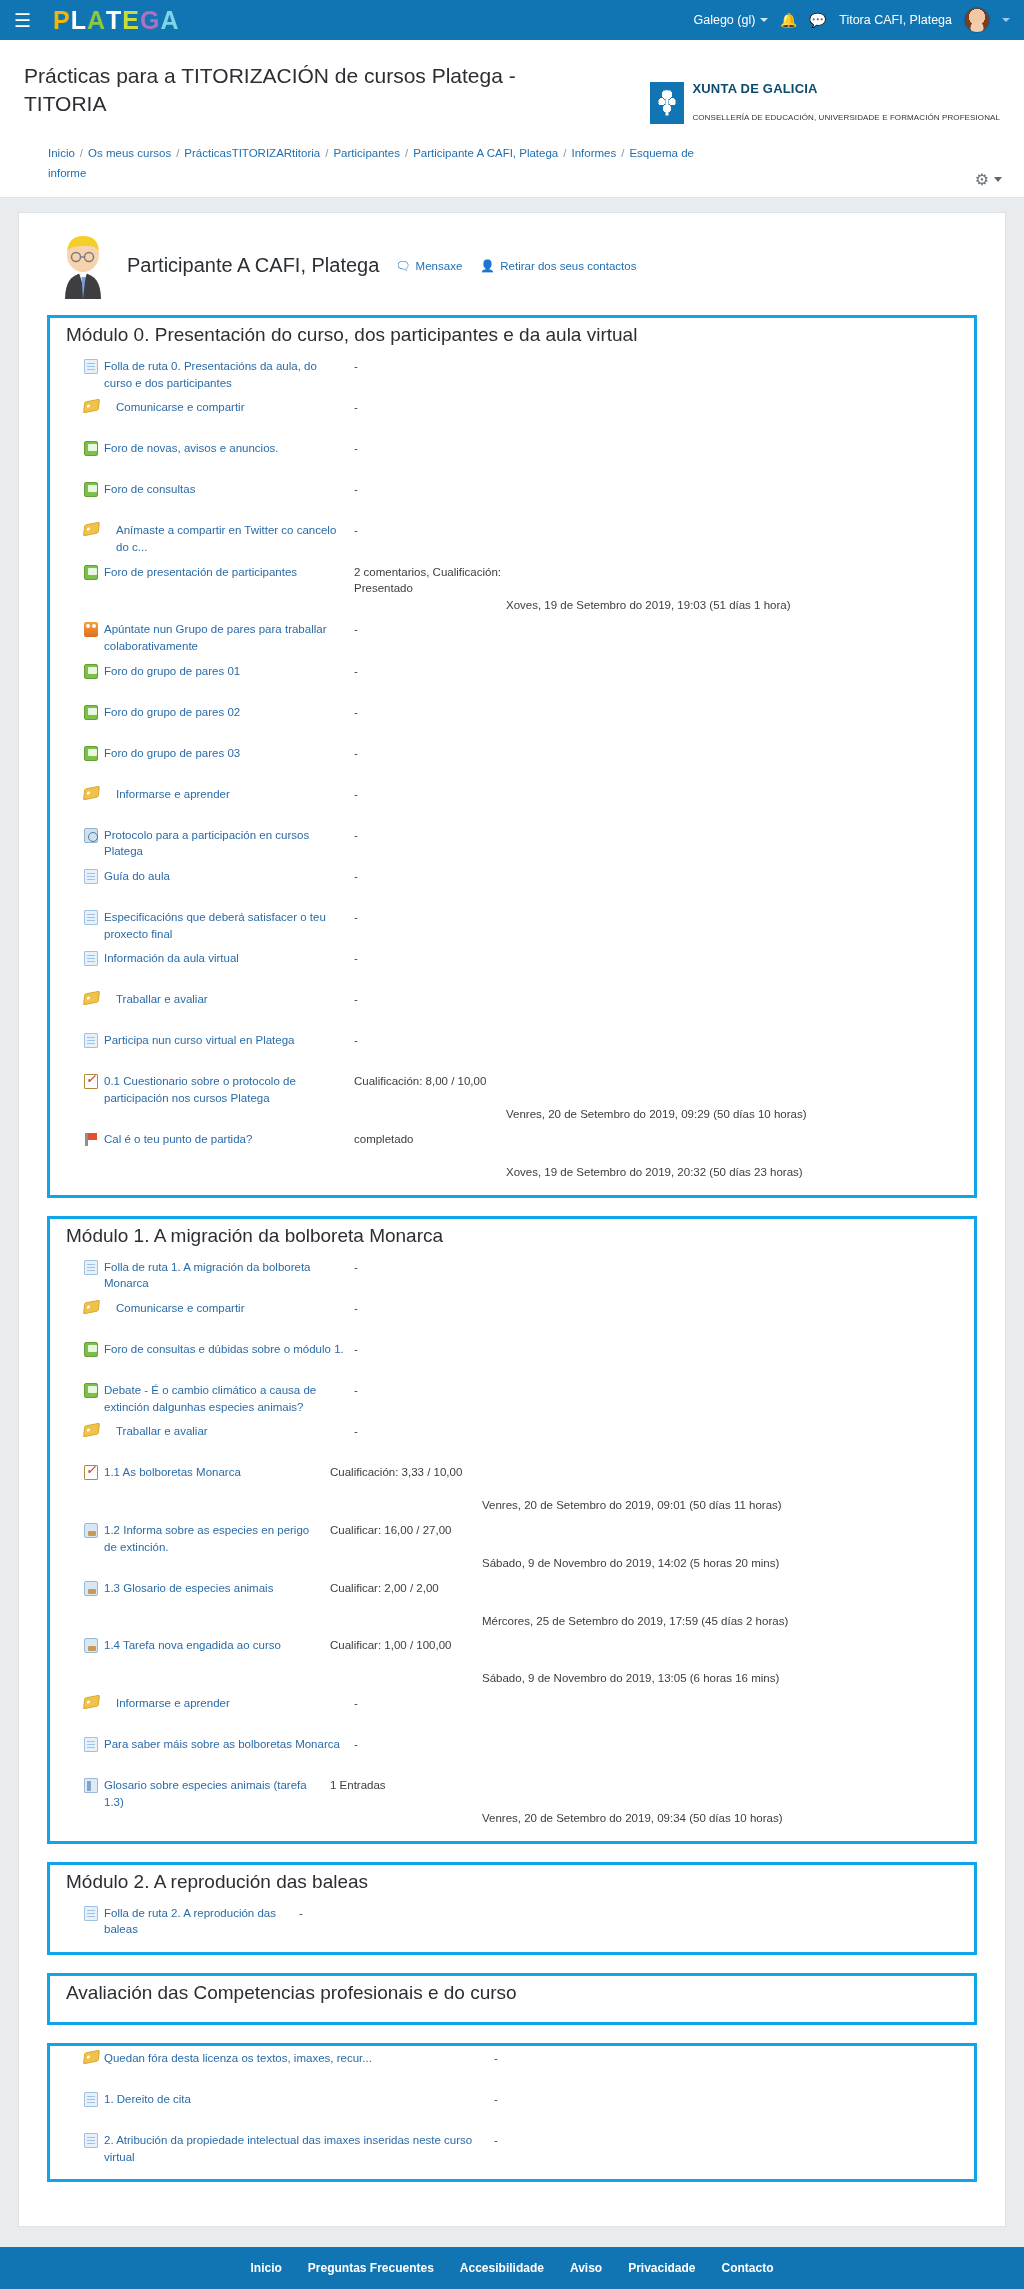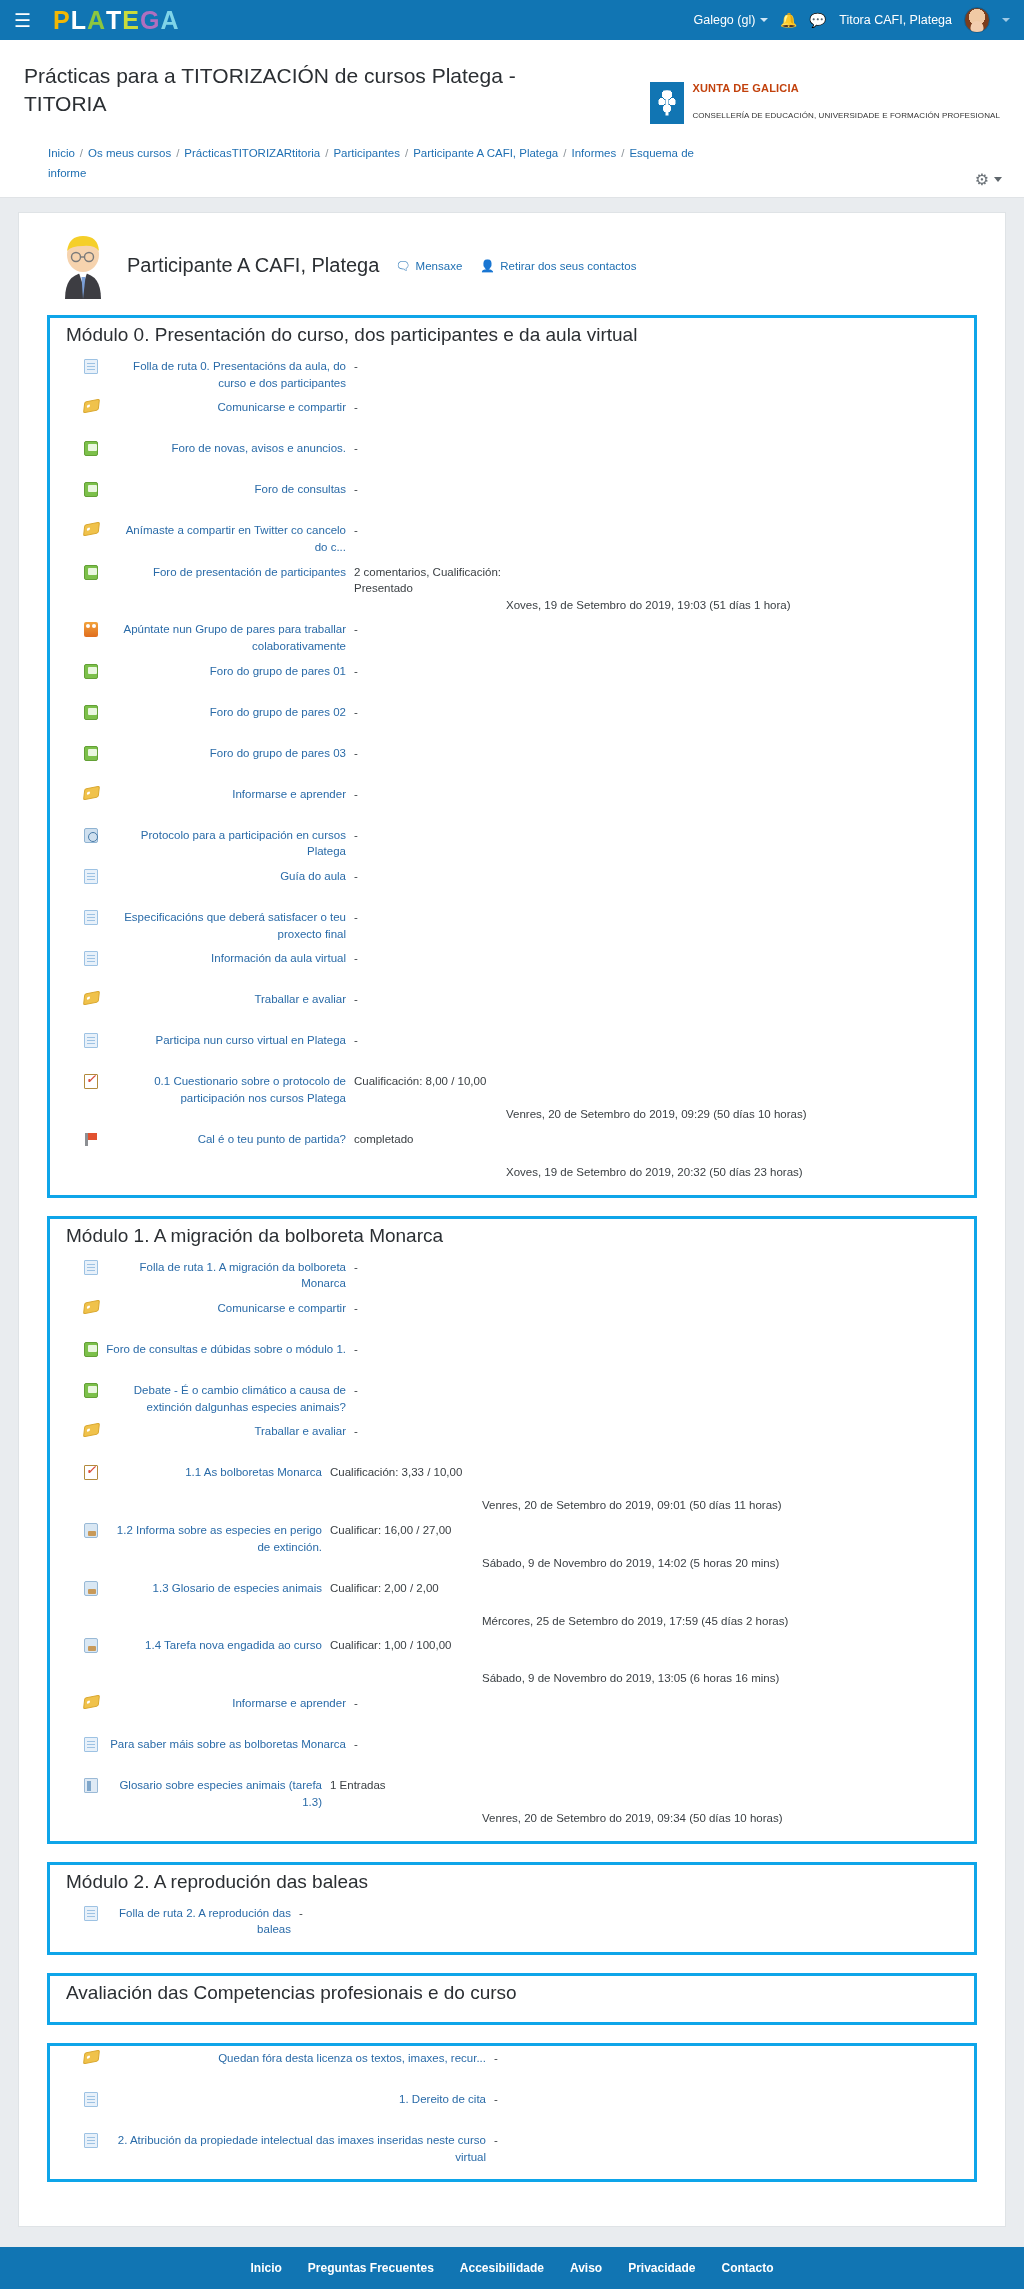--- a/index.html
+++ b/index.html
@@ -58,21 +58,21 @@
     background:
       radial-gradient(circle at 50% 15%, #fff 0 22%, transparent 23%),
       radial-gradient(circle at 18% 45%, #fff 0 18%, transparent 19%),
       radial-gradient(circle at 82% 45%, #fff 0 18%, transparent 19%),
       radial-gradient(circle at 50% 72%, #fff 0 20%, transparent 21%),
       linear-gradient(#fff,#fff) ;
     background-size:100% 100%,100% 100%,100% 100%,100% 100%,3px 100%;
     background-position:0 0,0 0,0 0,0 0,center;
     background-repeat:no-repeat;
   }
-  .xunta-txt1{font-size:11px;font-weight:bold;color:#c2410c;letter-spacing:.2px;line-height:1.1;}
+  .xunta-txt1{font-size:13px;font-weight:bold;color:#0c4a6e;letter-spacing:.2px;line-height:1.1;}
   .xunta-txt2{font-size:8px;color:#333;line-height:1.3;margin-top:17px;letter-spacing:.1px;}
 
   .breadcrumb {
     padding:10px 24px 14px 24px; background:#fff; font-size:11.5px; color:#555; line-height:1.75;
     max-width:720px;
   }
   .breadcrumb a { color:#1f6fb2; text-decoration:none; }
   .breadcrumb .sep { color:#8d949a; margin:0 5px; }
   .gear-wrap {
     position:absolute; right:22px; bottom:8px; display:flex; align-items:center; gap:5px;
@@ -90,21 +90,21 @@
   .user-actions { display:flex; align-items:center; gap:18px; font-size:11.5px; }
   .user-actions a { color:#1f6fb2; text-decoration:none; display:flex; align-items:center; gap:5px; }
 
   
   .section { border:3px solid #0ea5e9; margin:0 10px 18px 10px; padding:0 0 10px 0; }
   .section-title { font-size:19px; font-weight:400; color:#2b2f33; padding:6px 16px 8px 16px; }
 
   .rows { display:block; }
   .row { display:flex; align-items:flex-start; padding:4px 16px 4px 34px; font-size:11.5px; }
   .row .icon { width:20px; flex:none; text-align:left; padding-top:1px; }
-  .row .name { width:250px; flex:none; color:#2a6ba8; line-height:1.45; padding-right:8px;text-align:right; }
+  .row .name { width:250px; flex:none; color:#2a6ba8; line-height:1.45; padding-right:8px; }
   .row .name.indent { padding-left:12px; }
   .row .grade { width:152px; flex:none; color:#3b4044; line-height:1.45; }
   .row .date { flex:1; color:#3b4044; line-height:1.45; white-space:nowrap;margin-top:33px; }
   .row.wide .name { width:390px; }
   .row.wide2 .name { width:226px; }
   .dash { color:#55595d; }
 
   
   .ic { display:inline-block; width:14px; height:15px; position:relative; }
   .ic-page { background:#e8f1fa; border:1px solid #9dc2e3; border-radius:1px; }

